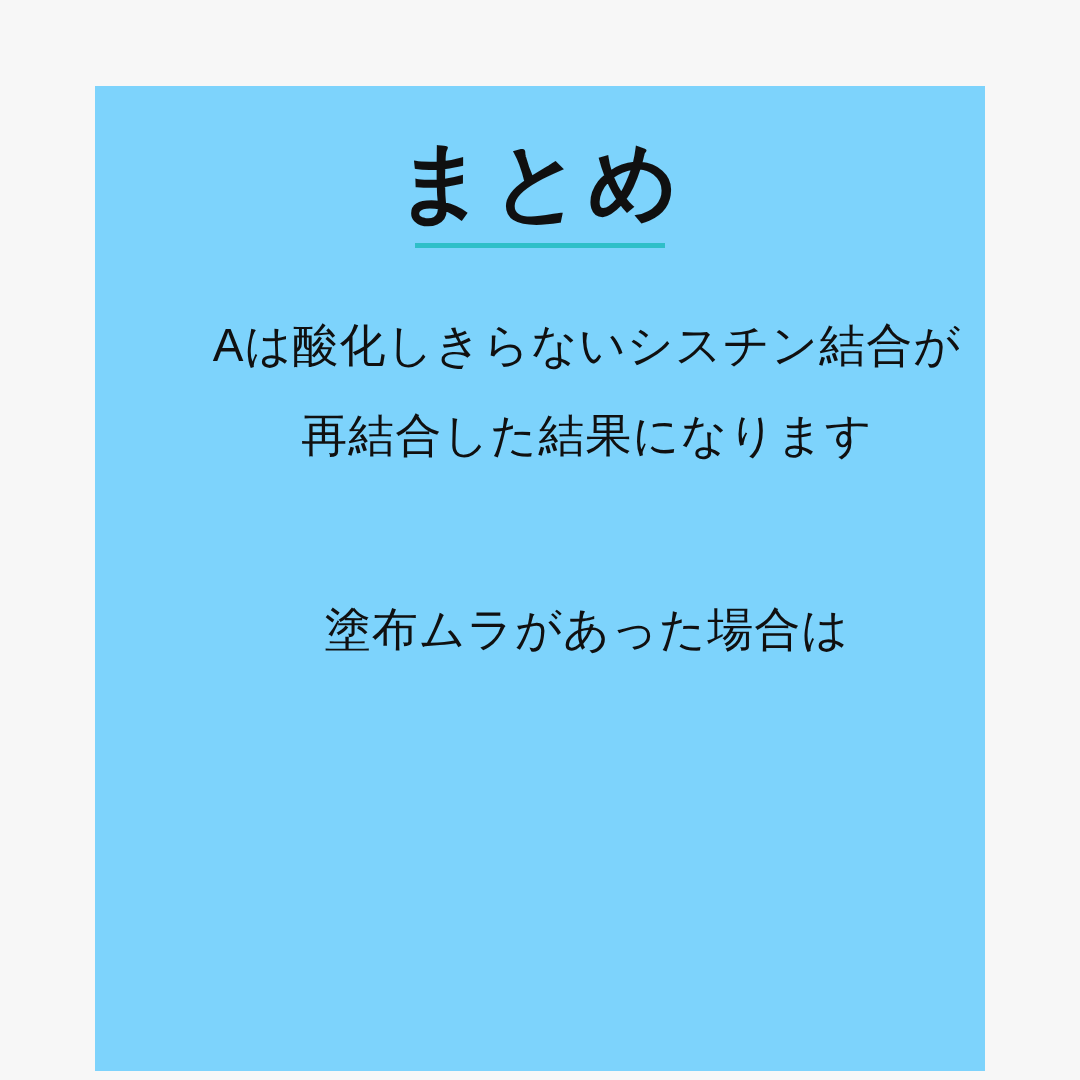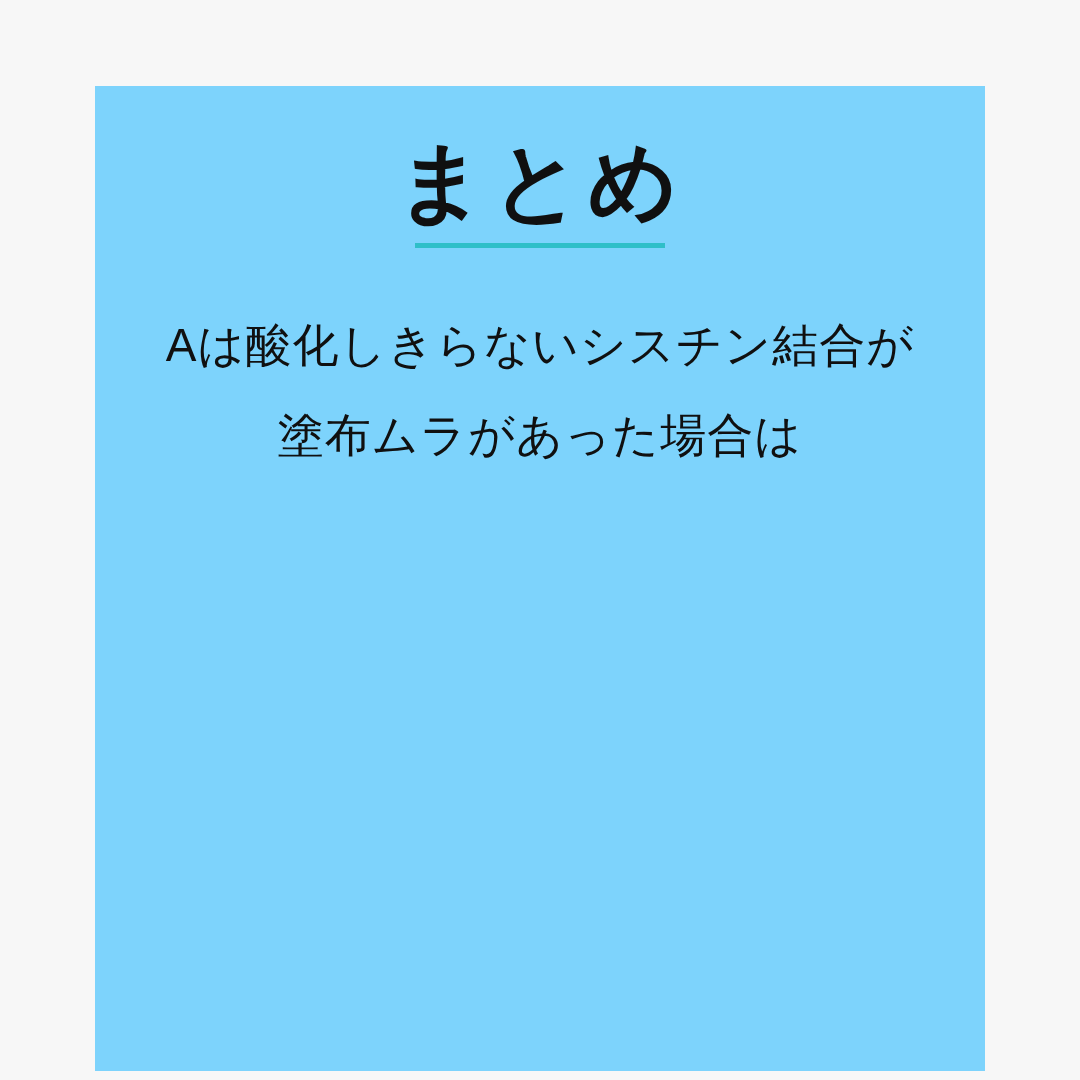--- a/index.html
+++ b/index.html
@@ -44,20 +44,21 @@
     height: 5px;
     background: #2fbfc8;
     margin: 12px auto 0 auto;
   }
   .body-block {
     position: absolute;
     left: 0;
     top: 215px;
     width: 100%;
     text-align: center;
+    padding-left: 47px;
   }
   .para {
     margin: 0;
   }
   .line {
     font-size: 46px;
     color: #101010;
     letter-spacing: 1px;
     line-height: 1.95;
     white-space: nowrap;
@@ -72,22 +73,23 @@
 <div class="slide">
 
   <div class="title-block">
     <div class="title">まとめ</div>
     <span class="title-underline"></span>
   </div>
 
   <div class="body-block">
     <div class="para">
       <div class="line">Aは酸化しきらないシスチン結合が</div>
-      <div class="line">塗布ムラがあった場合は</div>
+      <div class="line">再結合した結果になります</div>
     </div>
 
     <div class="spacer"></div>
 
     <div class="para">
+      <div class="line">塗布ムラがあった場合は</div>
     </div>
   </div>
 
 </div>
 
 </body></html>

